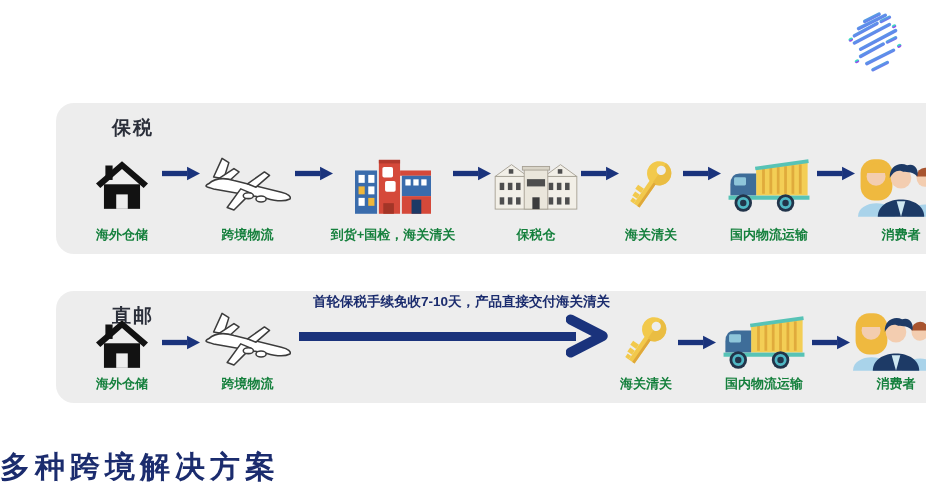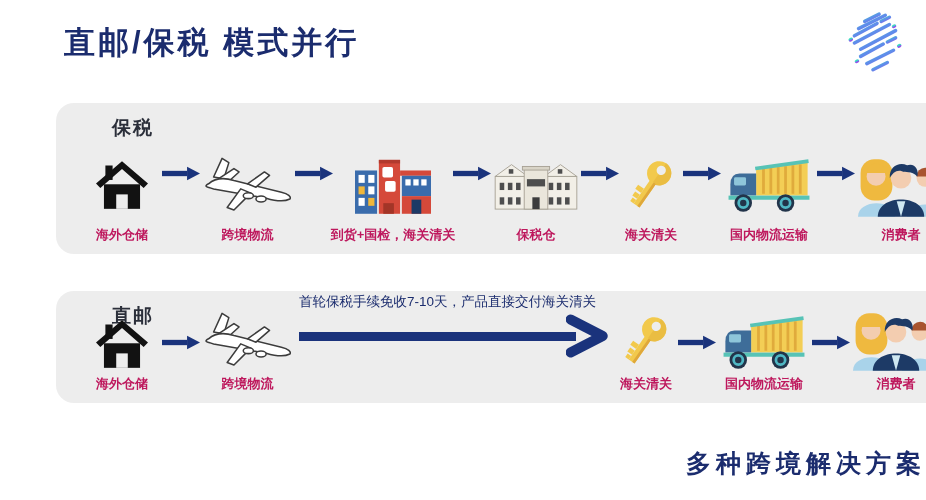--- a/index.html
+++ b/index.html
@@ -24,44 +24,43 @@
     position:absolute; left:56px; top:12px;
     font-size:19px; font-weight:bold; color:#2b2f3a; letter-spacing:2px;
   }
   .flow {
     position:absolute; left:26px; right:24px; top:26px; bottom:10px;
     display:flex; justify-content:space-between; align-items:stretch;
   }
   .step { display:flex; flex-direction:column; align-items:center; justify-content:flex-end; flex:none; }
   .icon-box { height:74px; display:flex; align-items:center; justify-content:center; margin-bottom:4px; }
   .step-label {
-    height:18px; font-size:13px; font-weight:bold; color:#be185d; white-space:nowrap; text-align:center;
+    height:18px; font-size:13px; font-weight:bold; color:#15803d; white-space:nowrap; text-align:center;
   }
   .arrow-wrap { display:flex; align-items:center; padding-bottom:26px; flex:none; }
   .long-arrow-block {
     flex:1 1 auto; display:flex; flex-direction:column; justify-content:flex-end;
     padding-bottom:34px; margin:0 4px; min-width:0;
   }
   .fast-note {
-    font-size:13.5px; font-weight:normal; color:#1b2c6e; white-space:nowrap;
-    text-align:left; margin-bottom:2px;
+    font-size:13.5px; font-weight:bold; color:#1b2c6e; white-space:nowrap;
+    text-align:right; margin-bottom:2px;
   }
   .long-arrow-row { display:flex; align-items:center; height:46px; }
   .long-arrow-bar { flex:1 1 auto; height:9px; background:#1a337c; margin-right:-10px; }
   .footer-title {
-    position:absolute; left:0; right:0; top:447px; text-align:right;
-    font-size:25px; font-weight:bold; color:#1b2c6e; letter-spacing:5px;
+    position:absolute; left:0; right:0; top:447px; text-align:left;
+    font-size:30px; font-weight:bold; color:#1b2c6e; letter-spacing:5px;
   }
 </style>
 </head>
 <body>
 
 <div class="canvas">
 
-  <div class="page-title">直邮/保税 模式并行</div>
 
   <svg class="logo" viewBox="0 0 64 68">
     <defs>
       <linearGradient id="lg" x1="0" y1="0" x2="1" y2="1">
         <stop offset="0" stop-color="#3fd9c0"></stop>
         <stop offset="0.5" stop-color="#5f8ceb"></stop>
         <stop offset="1" stop-color="#9257e8"></stop>
       </linearGradient>
     </defs>
     <g stroke="url(#lg)" stroke-width="3.4" stroke-linecap="round" fill="none">

